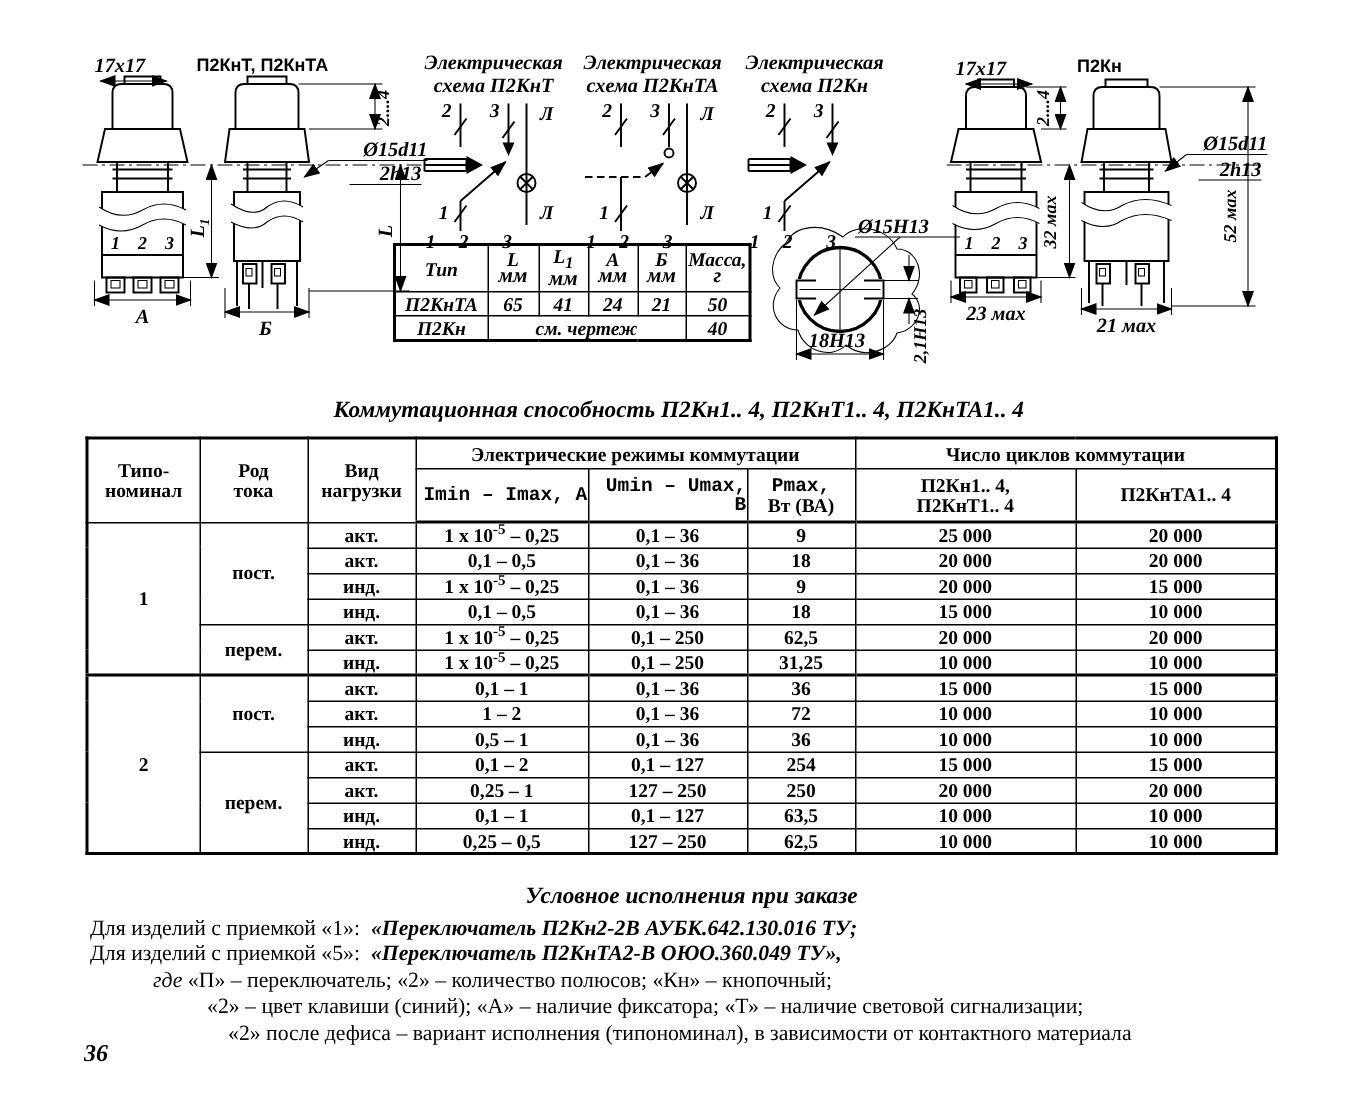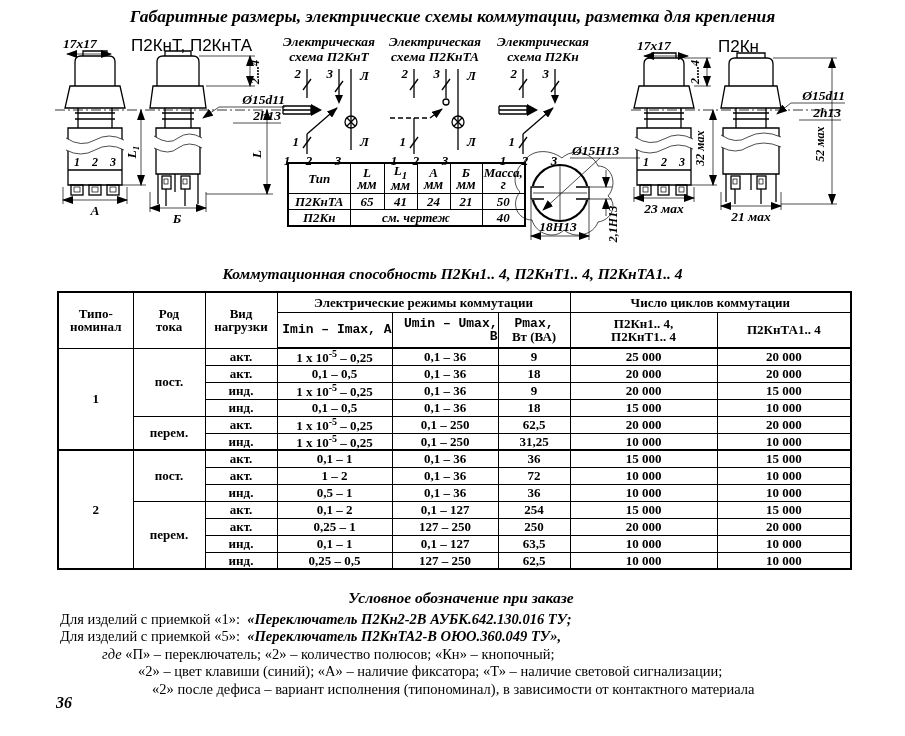--- a/index.html
+++ b/index.html
@@ -1,21 +1,21 @@
 <!DOCTYPE html>
 <html><head>
 <meta charset="utf-8">
 <style>
   html,body{margin:0;padding:0;background:#fff;}
   .page{position:relative;width:905px;height:736px;background:#fff;color:#000;
         font-family:"Liberation Serif","DejaVu Serif",serif;overflow:hidden;}
   .abs{position:absolute;}
   .sans{font-family:Liberation Mono, monospace;text-align:right;}
   .main-title{left:0;right:0;top:6px;text-align:center;font-size:17.5px;font-weight:bold;font-style:italic;}
-  .grp-title{font-family:"Liberation Sans","DejaVu Sans",sans-serif;font-weight:normal;font-size:17px;}
+  .grp-title{font-family:"Liberation Sans","DejaVu Sans",sans-serif;font-weight:bold;font-size:12px;}
   .sch-title{font-weight:bold;font-style:italic;font-size:13.5px;line-height:14.5px;text-align:center;}
 
   
   svg .d{stroke:#000;fill:none;stroke-width:1.3px;}
   svg .tn{stroke:#000;fill:none;stroke-width:0.7px;}
   svg .axis{stroke:#000;fill:none;stroke-width:0.8px;stroke-dasharray:10 3 2 3;}
   svg .dash{stroke:#000;fill:none;stroke-width:1.3px;stroke-dasharray:5 3;}
   svg text{fill:#000;font-family:"Liberation Serif","DejaVu Serif",serif;font-weight:bold;font-style:italic;}
   svg .dim{font-size:13.5px;}
   svg .dims{font-size:12px;}
@@ -62,21 +62,20 @@
     <defs>
       <marker id="ae" markerWidth="12" markerHeight="8" refX="10" refY="4" orient="auto" markerUnits="userSpaceOnUse">
         <path d="M0,0 L11,4 L0,8 Z" fill="#000"></path>
       </marker>
       <marker id="as" markerWidth="12" markerHeight="8" refX="1" refY="4" orient="auto" markerUnits="userSpaceOnUse">
         <path d="M11,0 L0,4 L11,8 Z" fill="#000"></path>
       </marker>
     </defs>
   </svg>
 
-  <div class="abs main-title">Габаритные размеры, электрические схемы коммутации, разметка для крепления</div>
 
   <div class="abs grp-title" style="left:131px;top:36px;">П2КнТ, П2КнТА</div>
 
   <svg class="abs" style="left:53px;top:34px;" width="235" height="220" viewBox="0 0 235 220">
     <line class="axis" x1="2" y1="76" x2="232" y2="76"></line>
 
     <g>
       <text class="dim" x="10" y="14">17х17</text>
       <line class="tn" x1="14" y1="20" x2="58" y2="20" marker-start="url(#as)" marker-end="url(#ae)"></line>
       <path class="d" d="M22,52 L22,28 Q22,22 28,22 L56,22 Q62,22 62,28 L62,52"></path>
@@ -220,21 +219,21 @@
     <path d="M30,40 L41,46 L30,52 Z" fill="#000"></path>
     <line class="d" x1="26" y1="70" x2="56" y2="44" marker-end="url(#ae)"></line>
     <line class="d" x1="26" y1="70" x2="26" y2="90"></line>
     <line class="d" x1="22" y1="84" x2="30" y2="73"></line>
     <text class="sl" x="18" y="82" text-anchor="end">1</text>
     <text class="sl" x="6" y="101" text-anchor="middle">1</text>
     <text class="sl" x="28" y="101" text-anchor="middle">2</text>
     <text class="sl" x="57" y="101" text-anchor="middle">3</text>
   </svg>
 
-  <table class="dt abs" style="left:287px;top:162px;">
+  <table class="dt abs" style="left:262px;top:162px;">
     <colgroup>
         <col style="width:62px">
         <col style="width:34px">
         <col style="width:33px">
         <col style="width:33px">
         <col style="width:32px">
         <col style="width:43px">
       </colgroup>
     <tbody>
         <tr class="hd">
@@ -498,21 +497,21 @@
         <td><span>0,25 – 0,5</span></td>
         <td>127 – 250</td>
         <td>62,5</td>
         <td>10 000</td>
         <td>10 000</td>
       </tr>
     </tbody>
   </table>
 
   <div class="abs ord">
-    <div class="t">Условное обозначение при заказе</div>
+    <div class="t">Условное исполнения при заказе</div>
     <div><span class="b">Для изделий с приемкой «1»:</span>&nbsp; <span class="bi">«Переключатель П2Кн2-2В  АУБК.642.130.016 ТУ;</span></div>
     <div><span class="b">Для изделий с приемкой «5»:</span>&nbsp; <span class="bi">«Переключатель П2КнТА2-В ОЮО.360.049 ТУ»,</span></div>
     <div class="ml1"><span class="it">где</span> <span>«П» – переключатель; «2» – количество полюсов; «Кн» – кнопочный;</span></div>
     <div class="ml2">«2» – цвет клавиши (синий); «А» – наличие фиксатора; «Т» – наличие световой сигнализации;</div>
     <div class="ml3">«2» после дефиса – вариант исполнения (типономинал), в зависимости от контактного материала</div>
   </div>
 
   <div class="abs pageno">36</div>
 </div>
 

